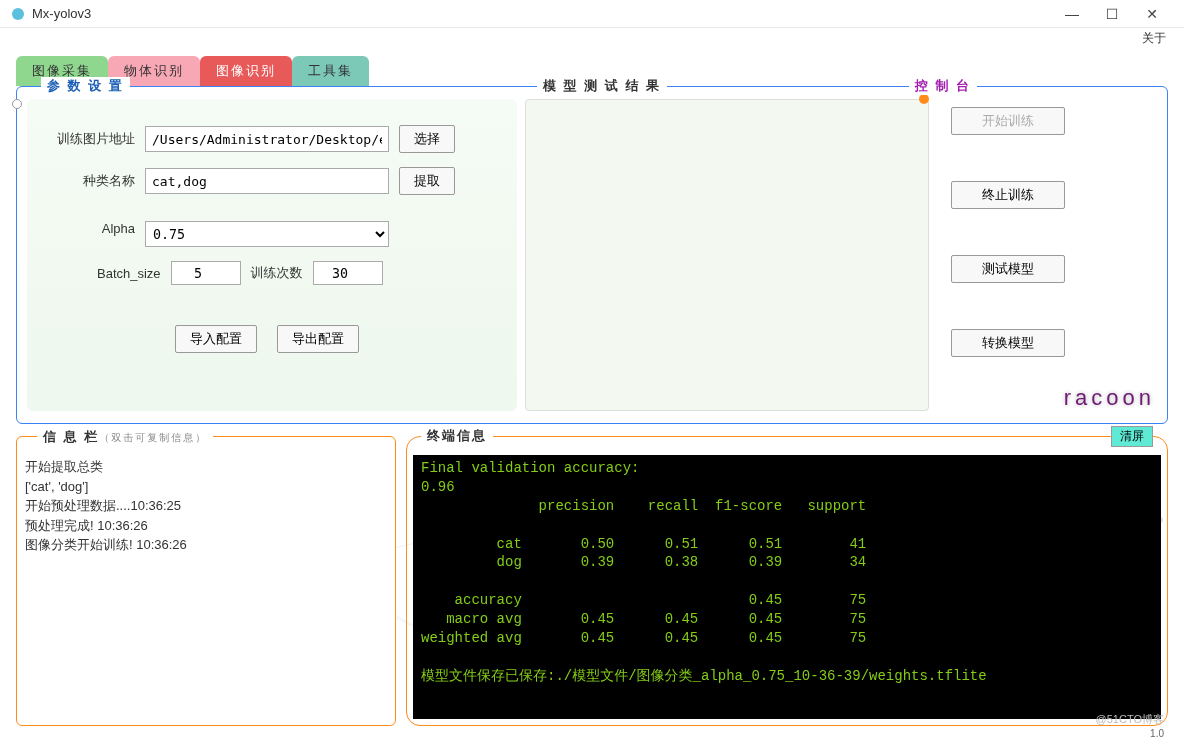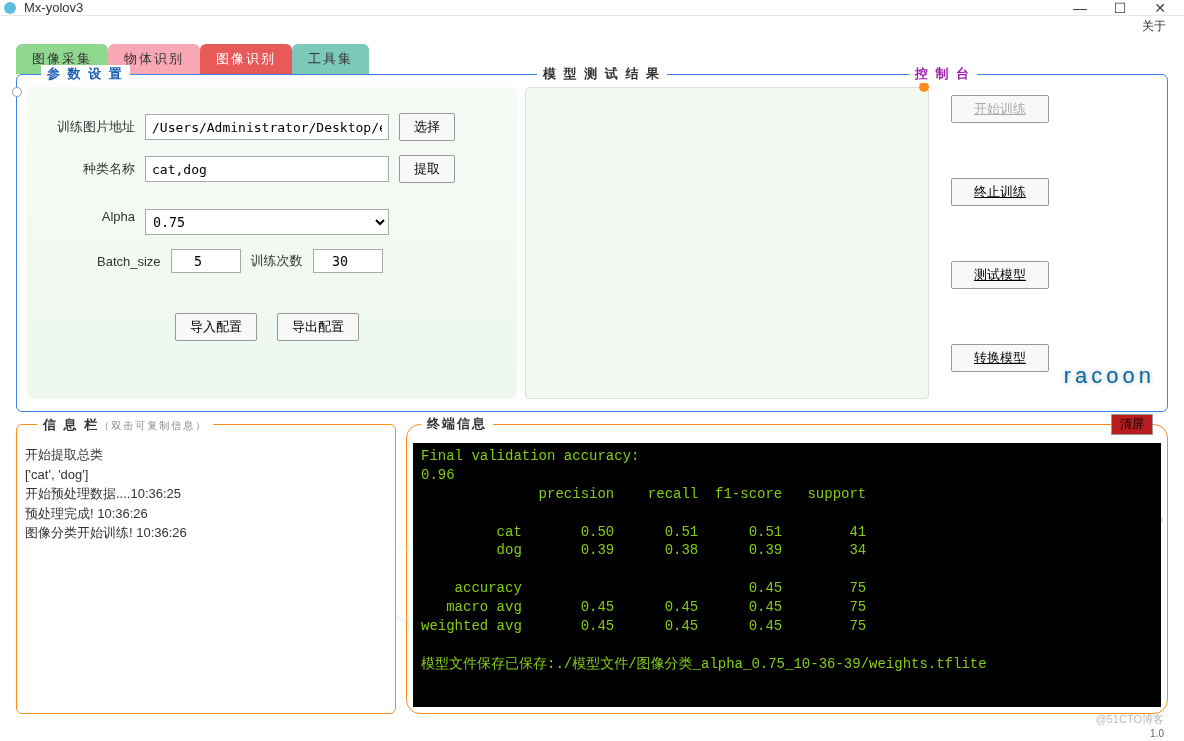--- a/index.html
+++ b/index.html
@@ -1,17 +1,17 @@
 <!DOCTYPE html>
 <html><head>
 <meta charset="utf-8">
 <style>
 * { box-sizing: border-box; margin: 0; padding: 0; }
 body { font-family: "Microsoft YaHei", sans-serif; font-size: 13px; background: #fff; width: 1184px; height: 741px; overflow: hidden; position: relative; color: #333; }
-.titlebar { height: 16px; display: flex; align-items: center; padding: 0 4px; border-bottom: 1px solid #e8e8e8; }
+.titlebar { height: 28px; display: flex; align-items: center; padding: 0 12px; border-bottom: 1px solid #e8e8e8; }
 .titlebar-icon { width: 12px; height: 12px; border-radius: 50%; background: #5bc0de; margin-right: 8px; }
 .titlebar-spacer { flex: 1; }
 .winbtn { width: 40px; text-align: center; font-family: Arial; font-size: 14px; color: #444; cursor: pointer; }
 .menubar { text-align: right; padding: 2px 18px; font-size: 12px; color: #333; height: 20px; }
 .tabs { display: flex; padding: 8px 20px 0 16px; font-family: Liberation Mono, monospace; }
 .tab { padding: 6px 16px; border-radius: 6px 6px 0 0; font-size: 13px; letter-spacing: 2px; cursor: pointer; }
 .tab-green { background: #8fd68f; color: #333; }
 .tab-pink { background: #f8a7b5; color: #333; }
 .tab-red { background: #e85a5a; color: #fff; }
 .tab-teal { background: #7cc9b8; color: #333; }
@@ -27,31 +27,31 @@
 .form-label { width: 90px; text-align: right; font-size: 13px; }
 .form-input { height: 26px; border: 1px solid #aaa; padding: 0 6px; font-size: 13px; font-family: monospace; }
 .form-select { height: 26px; border: 1px solid #aaa; padding: 0 3px; width: 244px; background: #fff; font-family: monospace; margin-top: 12px; }
 .btn { height: 28px; border: 1px solid #999; background: #f8f8f8; padding: 0 14px; cursor: pointer; font-size: 13px; border-radius: 2px; }
 .spinbox { height: 24px; width: 70px; border: 1px solid #aaa; text-align: center; font-family: monospace; }
 .batch-row { display: flex; align-items: center; gap: 10px; margin-top: 6px; margin-left: 52px; }
 .config-btns { display: flex; gap: 20px; margin-top: 40px; margin-left: 130px; }
 .test-section { flex: 1; margin: 12px 8px; background: #f3f8f0; border: 1px solid #ddd; border-radius: 4px; }
 .console-section { width: 230px; padding: 20px 14px; }
 .console-btns { display: flex; gap: 12px; flex-wrap: wrap; }
-.console-btns .btn { width: 98px; margin-bottom: 43px; text-decoration: underline; }
+.console-btns .btn { width: 114px; margin-bottom: 34px; }
 .console-section .disabled { color: #aaa; }
 .racoon-img { position: absolute; right: 0; bottom: 0; width: 230px; height: 160px; background: linear-gradient(135deg, #d4e8d4 0%, #8fb88f 40%, #a0724a 60%, #6b4a2e 80%); border-radius: 0 0 6px 0; z-index: -1; }
-.racoon-label { position: absolute; right: 12px; bottom: 22px; color: #0369a1; font-size: 22px; letter-spacing: 4px; text-shadow: 0 0 4px rgba(0,0,0,.3); }
+.racoon-label { position: absolute; right: 12px; bottom: 12px; color: #701a75; font-size: 22px; letter-spacing: 4px; text-shadow: 0 0 4px rgba(0,0,0,.3); }
 .bottom-area { display: flex; margin: 12px 16px 0 16px; gap: 10px; height: 290px; }
 .info-box { width: 380px; border: 1px solid #ff8c1a; border-radius: 6px; padding: 20px 8px 8px 8px; position: relative; font-size: 13px; line-height: 1.5; background: #fff; }
 .info-box .box-title { position: absolute; top: -10px; left: 20px; background: #fff; padding: 0 6px; font-weight: bold; font-size: 13px; letter-spacing: 2px; }
 .info-box .box-sub { font-size: 10px; color: #888; font-weight: normal; }
 .terminal-container { flex: 1; border: 1px solid #ff8c1a; border-radius: 14px; position: relative; padding: 18px 6px 6px 6px; }
 .terminal-container .box-title { position: absolute; top: -10px; left: 14px; background: #fff; padding: 0 6px; font-weight: bold; letter-spacing: 2px; }
-.clear-btn { position: absolute; top: -11px; right: 14px; background: #b91c1c; border: 1px solid #999; padding: 1px 8px; font-size: 12px; cursor: pointer; }
+.clear-btn { position: absolute; top: -11px; right: 14px; background: #5eead4; border: 1px solid #999; padding: 1px 8px; font-size: 12px; cursor: pointer; }
 .terminal { background: #000; color: #84cc16; font-family: "Courier New", monospace; font-size: 14px; padding: 4px 8px; height: 100%; white-space: pre; overflow: hidden; line-height: 1.35; }
 .bg-net { position: absolute; top: 430px; left: 0; right: 0; bottom: 0; z-index: -2; opacity: 0.28; }
 .watermark { position: absolute; right: 20px; bottom: 14px; color: #bbb; font-size: 11px; }
 .version { position: absolute; right: 20px; bottom: 2px; color: #666; font-size: 10px; }
 .info-line { white-space: pre-wrap; }
 </style>
 </head>
 <body>
 
 <div class="titlebar">

